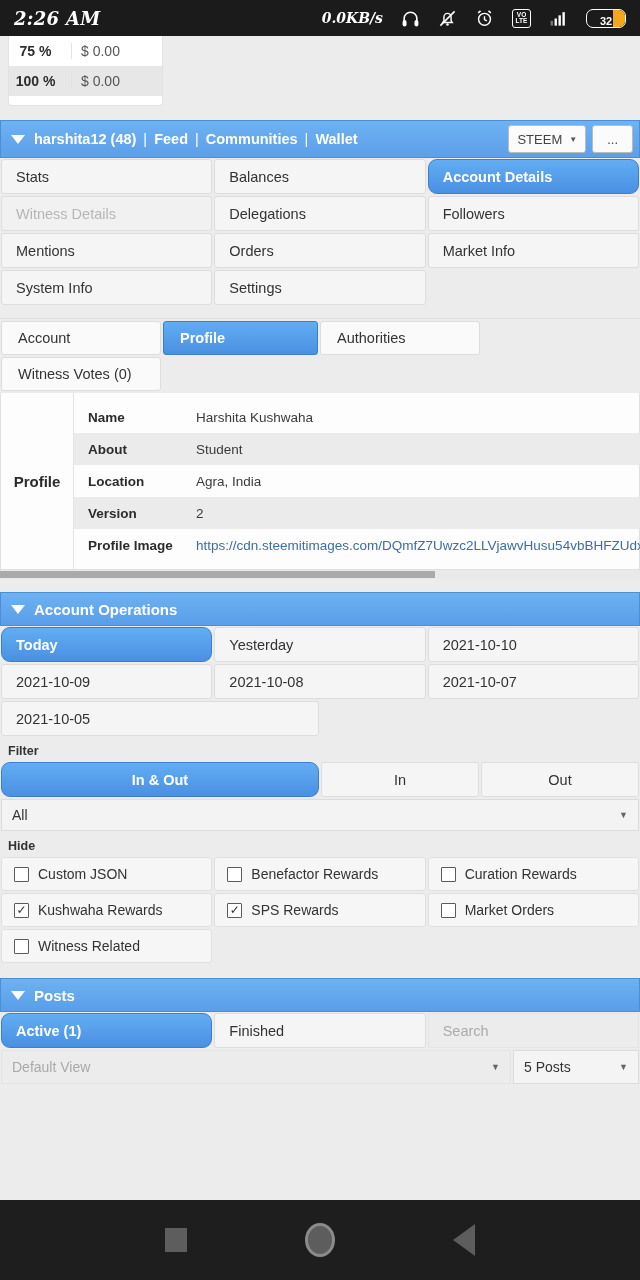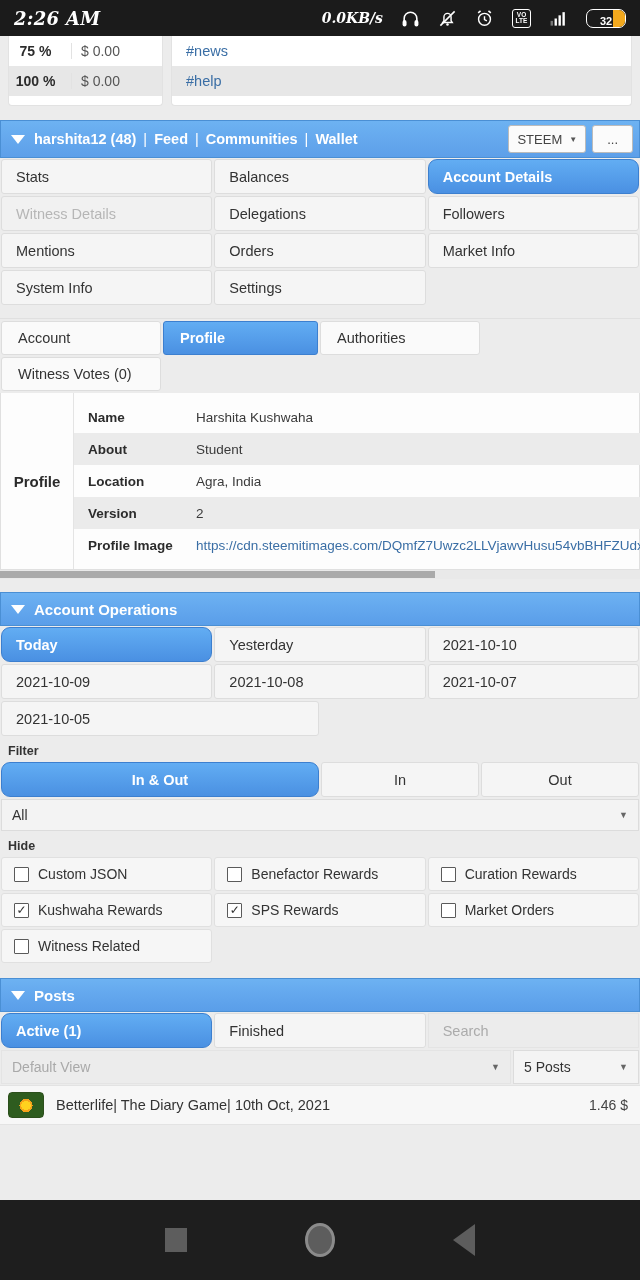--- a/index.html
+++ b/index.html
@@ -225,28 +225,20 @@
     <div class="tp-card tp-left">
       <div class="tp-row">
         <div class="tp-pct">75 %</div>
         <div class="tp-amt">$ 0.00</div>
       </div>
       <div class="tp-row alt">
         <div class="tp-pct">100 %</div>
         <div class="tp-amt">$ 0.00</div>
       </div>
     </div>
-    <div class="tp-card tp-right">
-      <div class="tp-row">
-        <div class="tp-tag">#news</div>
-      </div>
-      <div class="tp-row alt">
-        <div class="tp-tag">#help</div>
-      </div>
-    </div>
   </div>
 
   <div class="panel" style="margin-top:14px;border:none;background:transparent;">
     <div class="navbar">
       <span class="caret-d"></span>
       <span>harshita12 (48)</span>
       <span class="sep">|</span>
       <span>Feed</span>
       <span class="sep">|</span>
       <span>Communities</span>
@@ -456,25 +448,20 @@
       <div class="selbox ph" style="width:calc(80% - 2px);background:#ececec;border-color:#e4e4e4;height:34px;">
         <span>Default View</span>
         <span class="arw">▼</span>
       </div>
       <div class="selbox" style="width:calc(20% - 2px);height:34px;background:#f4f4f4;">
         <span>5 Posts</span>
         <span class="arw">▼</span>
       </div>
     </div>
 
-    <div class="postrow">
-      <div class="thumb"></div>
-      <div class="post-title">Betterlife| The Diary Game| 10th Oct, 2021</div>
-      <div class="post-price">1.46 $</div>
-    </div>
   </div>
 
 </div>
 
 <div class="androidnav">
   <div class="nb-square"></div>
   <div class="nb-circle"></div>
   <div class="nb-tri"></div>
 </div>
 

